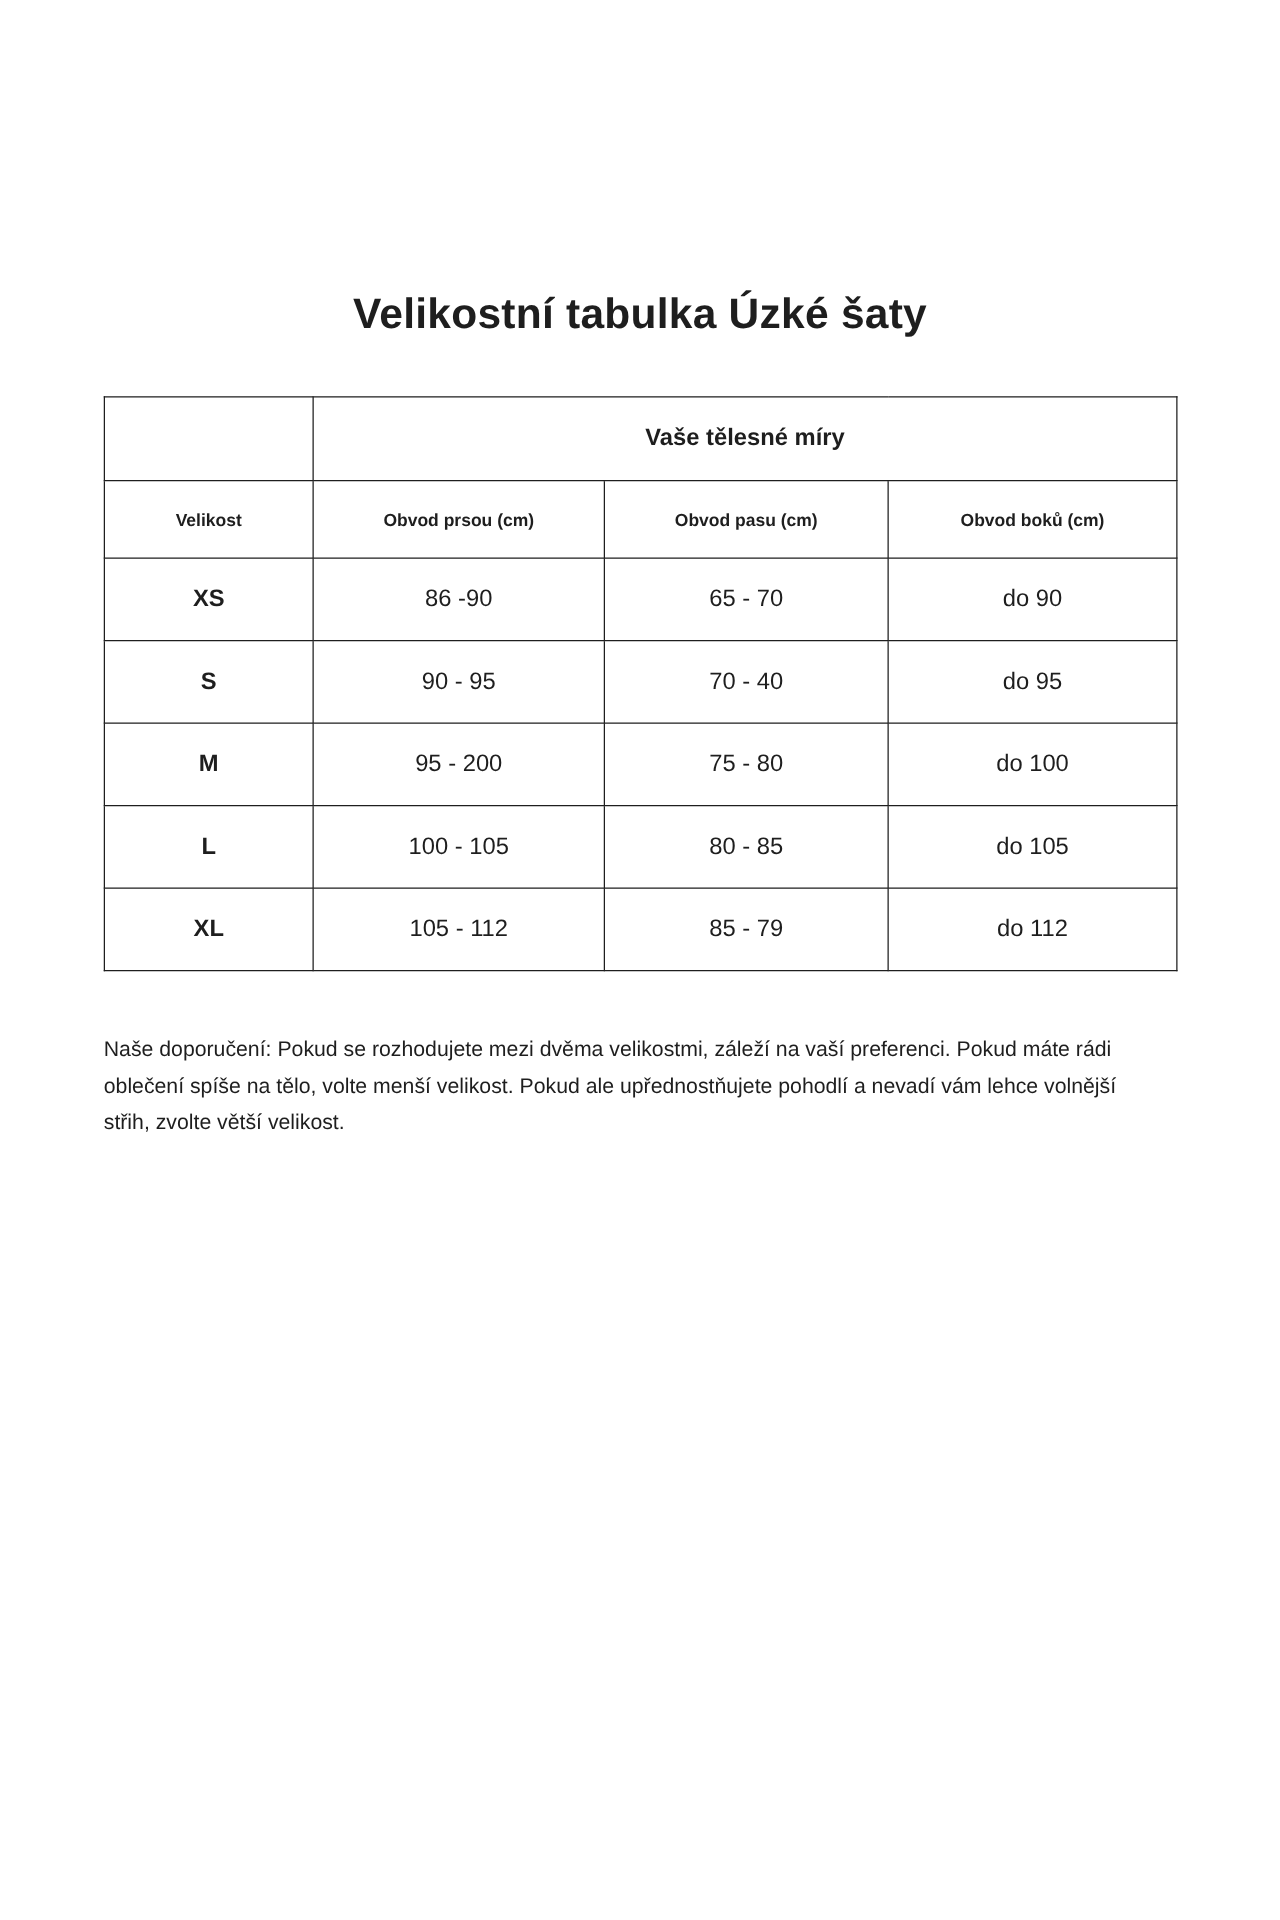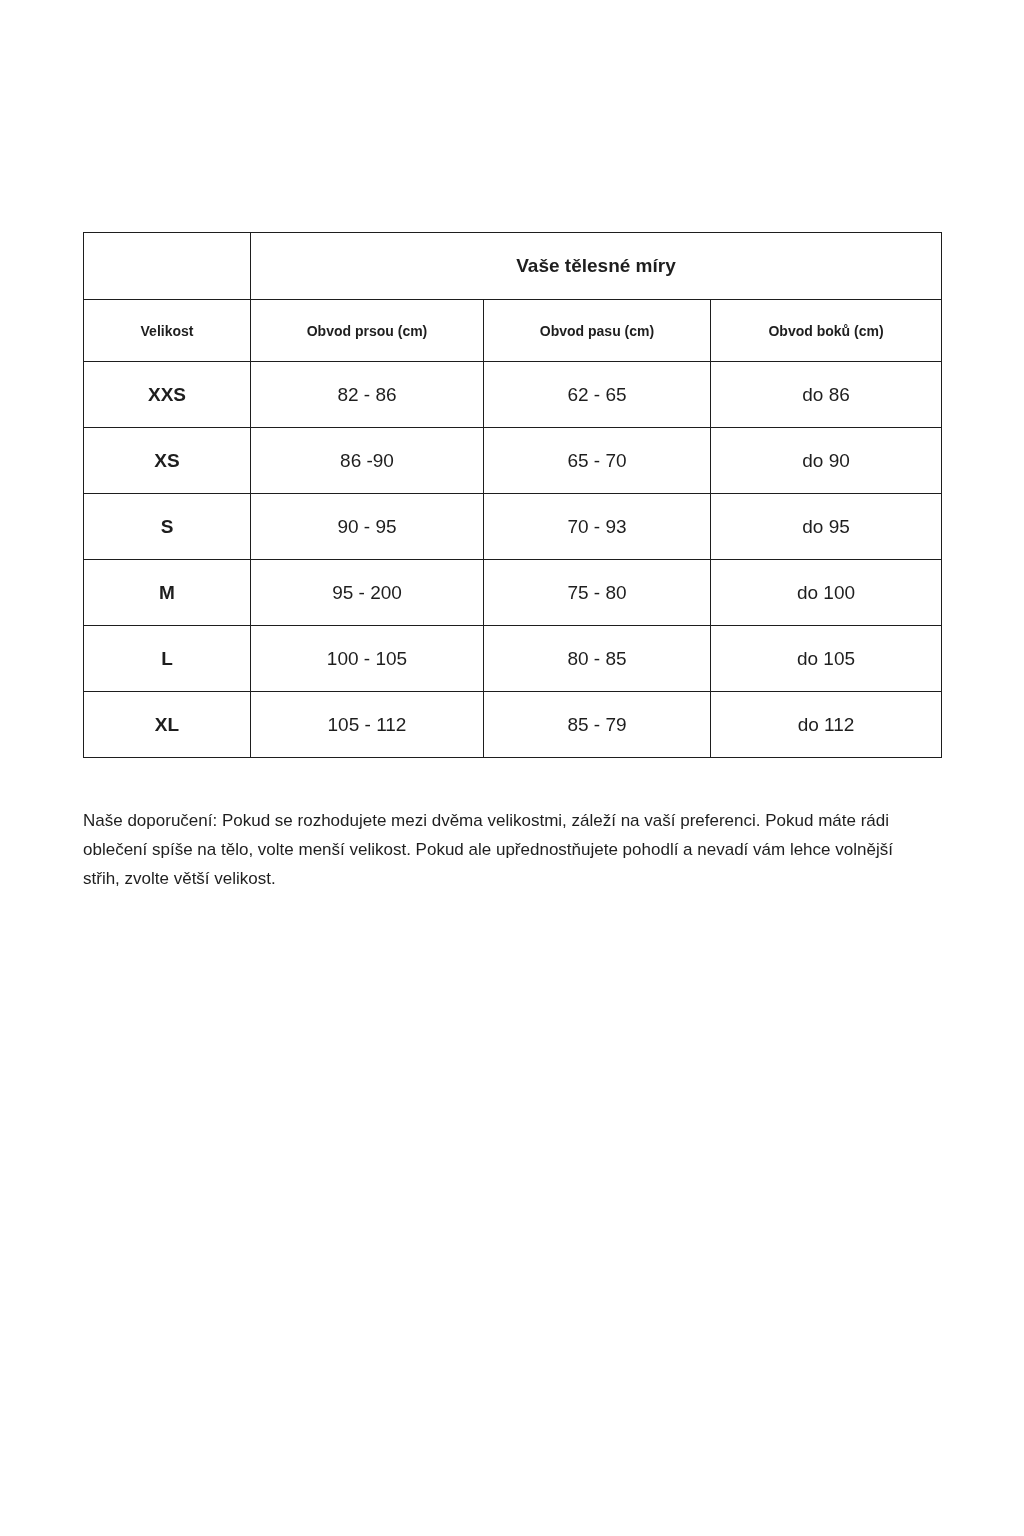--- a/index.html
+++ b/index.html
@@ -54,20 +54,21 @@
     line-height: 29px;
     color: #1e1e1e;
     text-align: left;
   }
 </style>
 </head>
 <body>
 
 <div class="page">
 
+  <h1 class="title">Velikostní tabulka Úzké šaty</h1>
 
   <table class="size-table">
     <colgroup>
       <col class="c1">
         <col class="c2">
         <col class="c3">
         <col class="c4">
     </colgroup>
     <tbody>
       <tr class="group-header-row">
@@ -75,35 +76,29 @@
         <td colspan="3">Vaše tělesné míry</td>
       </tr>
       <tr class="col-header-row">
         <th>Velikost</th>
         <th>Obvod prsou (cm)</th>
         <th>Obvod pasu (cm)</th>
         <th>Obvod boků (cm)</th>
       </tr>
 
       <tr class="data-row">
-        <td class="size-cell">XXS</td>
-        <td>82 - 86</td>
-        <td>62 - 65</td>
-        <td>do 86</td>
-      </tr>
-      <tr class="data-row">
         <td class="size-cell">XS</td>
         <td>86 -90</td>
         <td>65 - 70</td>
         <td>do 90</td>
       </tr>
       <tr class="data-row">
         <td class="size-cell">S</td>
         <td>90 - 95</td>
-        <td>70 - 93</td>
+        <td>70 - 40</td>
         <td>do 95</td>
       </tr>
       <tr class="data-row">
         <td class="size-cell">M</td>
         <td>95 - 200</td>
         <td>75 - 80</td>
         <td>do 100</td>
       </tr>
       <tr class="data-row">
         <td class="size-cell">L</td>

